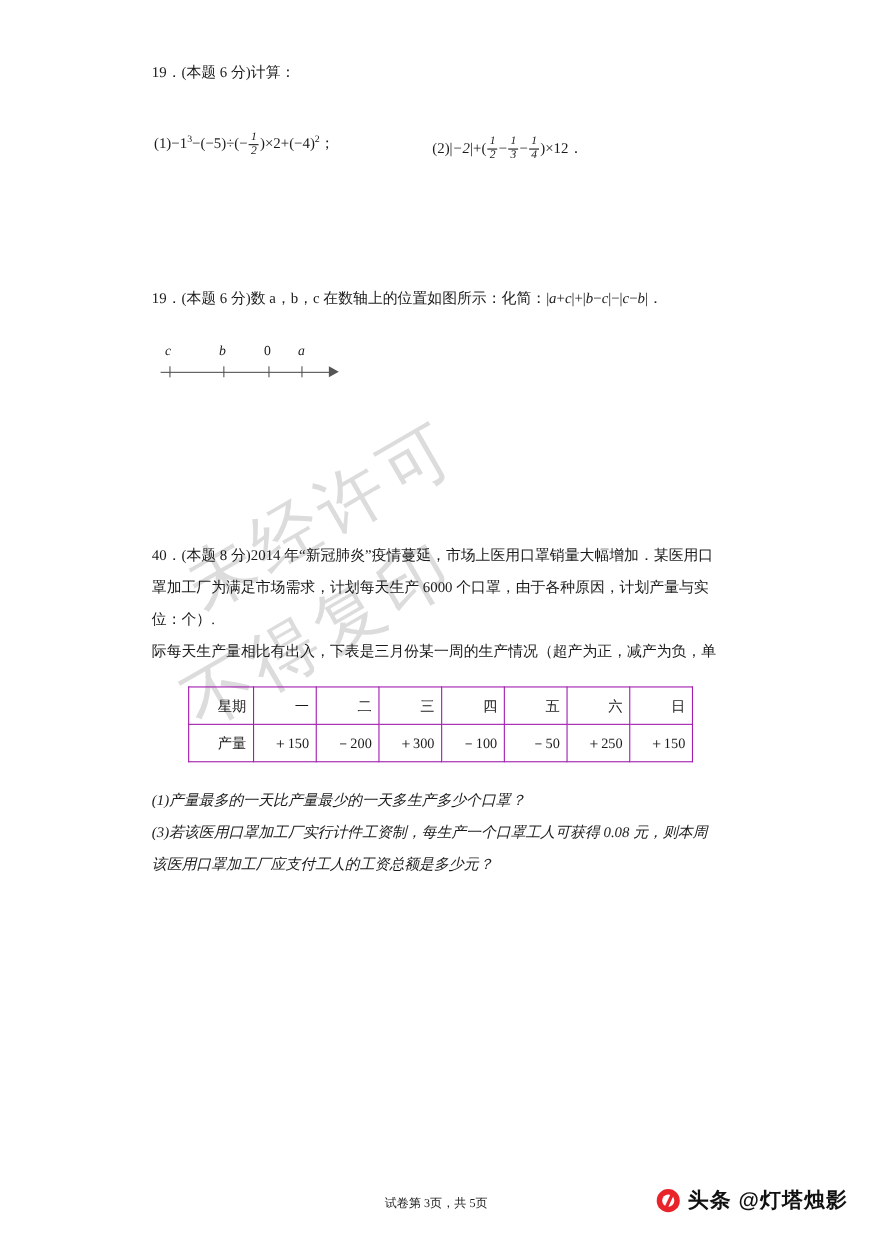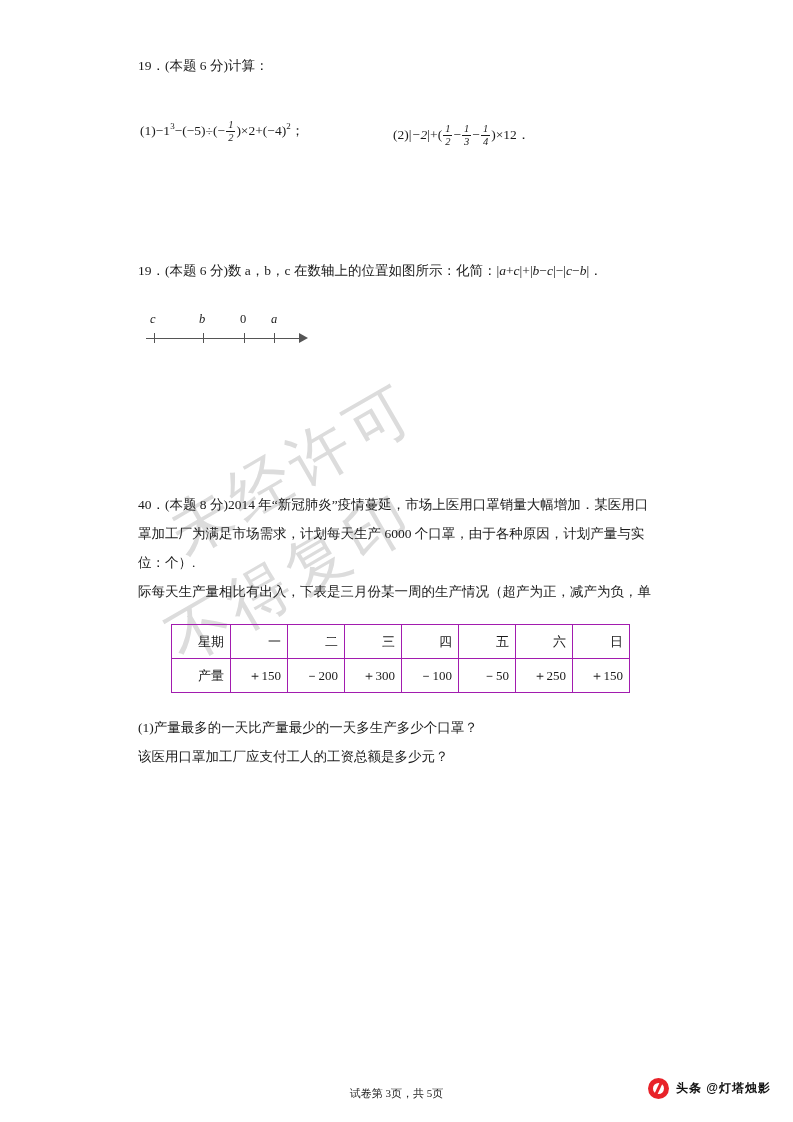--- a/index.html
+++ b/index.html
@@ -131,21 +131,21 @@
   table.data td {
     border: 1px solid #a21caf;
     height: 33px;
     text-align: right;
     vertical-align: middle;
     padding: 0 6px;
     min-width: 44px;
     white-space: nowrap;
   }
   table.data td.hd { min-width: 46px; }
-  .sub-qs { margin-top: 20px; }
+  .sub-qs { margin-top: 20px; font-style: italic; }
   .sub-qs .sq {
     font-size: 13.5px;
     line-height: 29px;
   }
   .sub-qs .sq.wrap { text-align: justify; }
 
   
   .watermark {
     position: absolute;
     left: 195px;
@@ -198,21 +198,21 @@
   }
   .brand .logo::after {
     content: "";
     position: absolute;
     left: 9.5px; top: 2px;
     width: 2.5px; height: 17px;
     background: #e8232a;
     transform: rotate(25deg);
   }
   .brand .btxt {
-    font-size: 12px;
+    font-size: 19px;
     font-family: "Liberation Sans", sans-serif;
     font-weight: bold;
     color: #111;
     letter-spacing: 1px;
   }
 </style>
 </head>
 <body>
 
 <div class="page">
@@ -288,20 +288,21 @@
             <td>－50</td>
             <td>＋250</td>
             <td>＋150</td>
           </tr>
         </tbody>
           </table>
       </div>
 
       <div class="sub-qs">
         <div class="sq">(1)产量最多的一天比产量最少的一天多生产多少个口罩？</div>
+        <div class="sq wrap">(3)若该医用口罩加工厂实行计件工资制，每生产一个口罩工人可获得 0.08 元，则本周</div>
         <div class="sq wrap">该医用口罩加工厂应支付工人的工资总额是多少元？</div>
       </div>
     </div>
 
   </div>
 
   <div class="footer">试卷第 3页，共 5页</div>
 
   <div class="brand">
     <div class="logo"></div>

